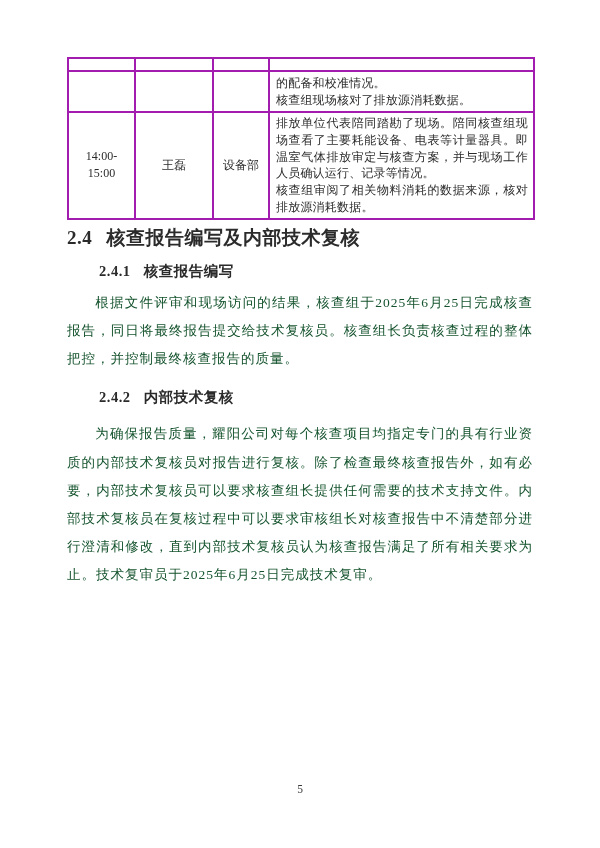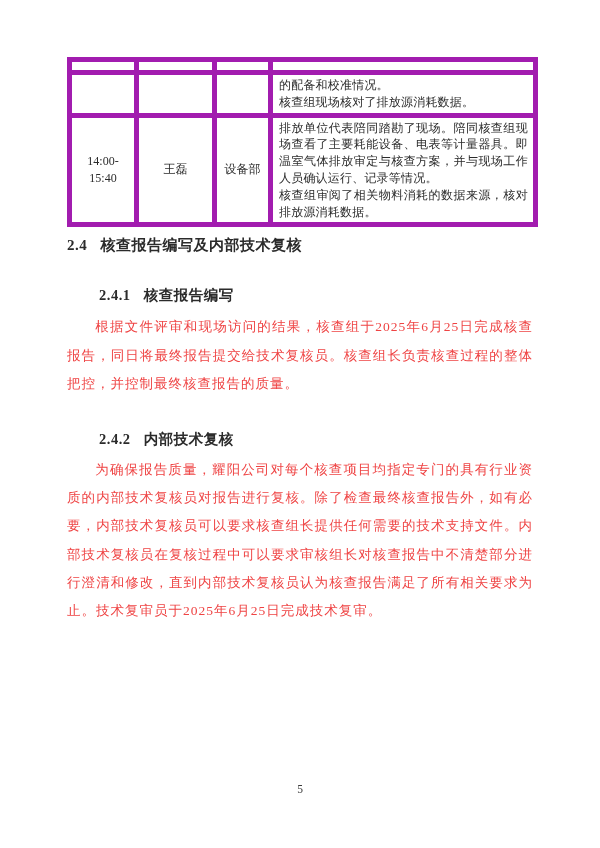--- a/index.html
+++ b/index.html
@@ -21,21 +21,21 @@
     top: 57px;
     width: 466px;
   }
   
   table.visit-table {
     width: 466px;
     border-collapse: collapse;
     table-layout: fixed;
   }
   table.visit-table td {
-    border: 5px solid #a21caf;
+    border: 2px solid #a21caf;
     vertical-align: middle;
     font-size: 12px;
     color: #2b2b2b;
   }
   td.c-time, td.c-name, td.c-dept {
     text-align: center;
     line-height: 17px;
     white-space: pre-line;
   }
   td.c-desc {
@@ -44,47 +44,47 @@
     padding: 2px 5px 2px 6px;
     white-space: pre-line;
     letter-spacing: 0.2px;
   }
   tr.row-sliver { height: 13px; }
   tr.row-short  { height: 41px; }
   tr.row-tall   { height: 101px; }
   
   .h-main {
     margin-top: 9px;
-    font-size: 15px;
+    font-size: 19px;
     font-weight: bold;
     line-height: 18px;
     letter-spacing: 0.5px;
   }
   .h-sub {
-    margin-top: 32px;
+    margin-top: 15px;
     margin-left: 32px;
     font-size: 14.5px;
     font-weight: bold;
     line-height: 18px;
     letter-spacing: 0.5px;
   }
   .h-sub.second { }
   .h-num { display: inline-block; }
   .h-title { display: inline-block; margin-left: 9px; }
   
   p.body-para {
     margin-top: 9px;
     font-size: 13.5px;
     line-height: 28.2px;
     letter-spacing: 1px;
     text-align: justify;
     text-indent: 2.1em;
-    color: #ef4444;
+    color: #14532d;
   }
-  p.body-para.no-gap { margin-top: 8px; }
+  p.body-para.no-gap { margin-top: 14px; }
   
   .page-number {
     position: absolute;
     top: 783px;
     left: 0;
     right: 0;
     text-align: center;
     font-size: 11.5px;
     color: #3a3a3a;
   }
@@ -111,21 +111,21 @@
         </tr>
         <tr class="row-short">
           <td class="c-time"></td>
           <td class="c-name"></td>
           <td class="c-dept"></td>
           <td class="c-desc">的配备和校准情况。
 核查组现场核对了排放源消耗数据。</td>
         </tr>
         <tr class="row-tall">
           <td class="c-time">14:00-
-15:40</td>
+15:00</td>
           <td class="c-name">王磊</td>
           <td class="c-dept">设备部</td>
           <td class="c-desc">排放单位代表陪同踏勘了现场。陪同核查组现场查看了主要耗能设备、电表等计量器具。即温室气体排放审定与核查方案，并与现场工作人员确认运行、记录等情况。
 核查组审阅了相关物料消耗的数据来源，核对排放源消耗数据。</td>
         </tr>
       </tbody>
     </table>
 
     <div class="h-main">
       <span class="h-num">2.4</span>

